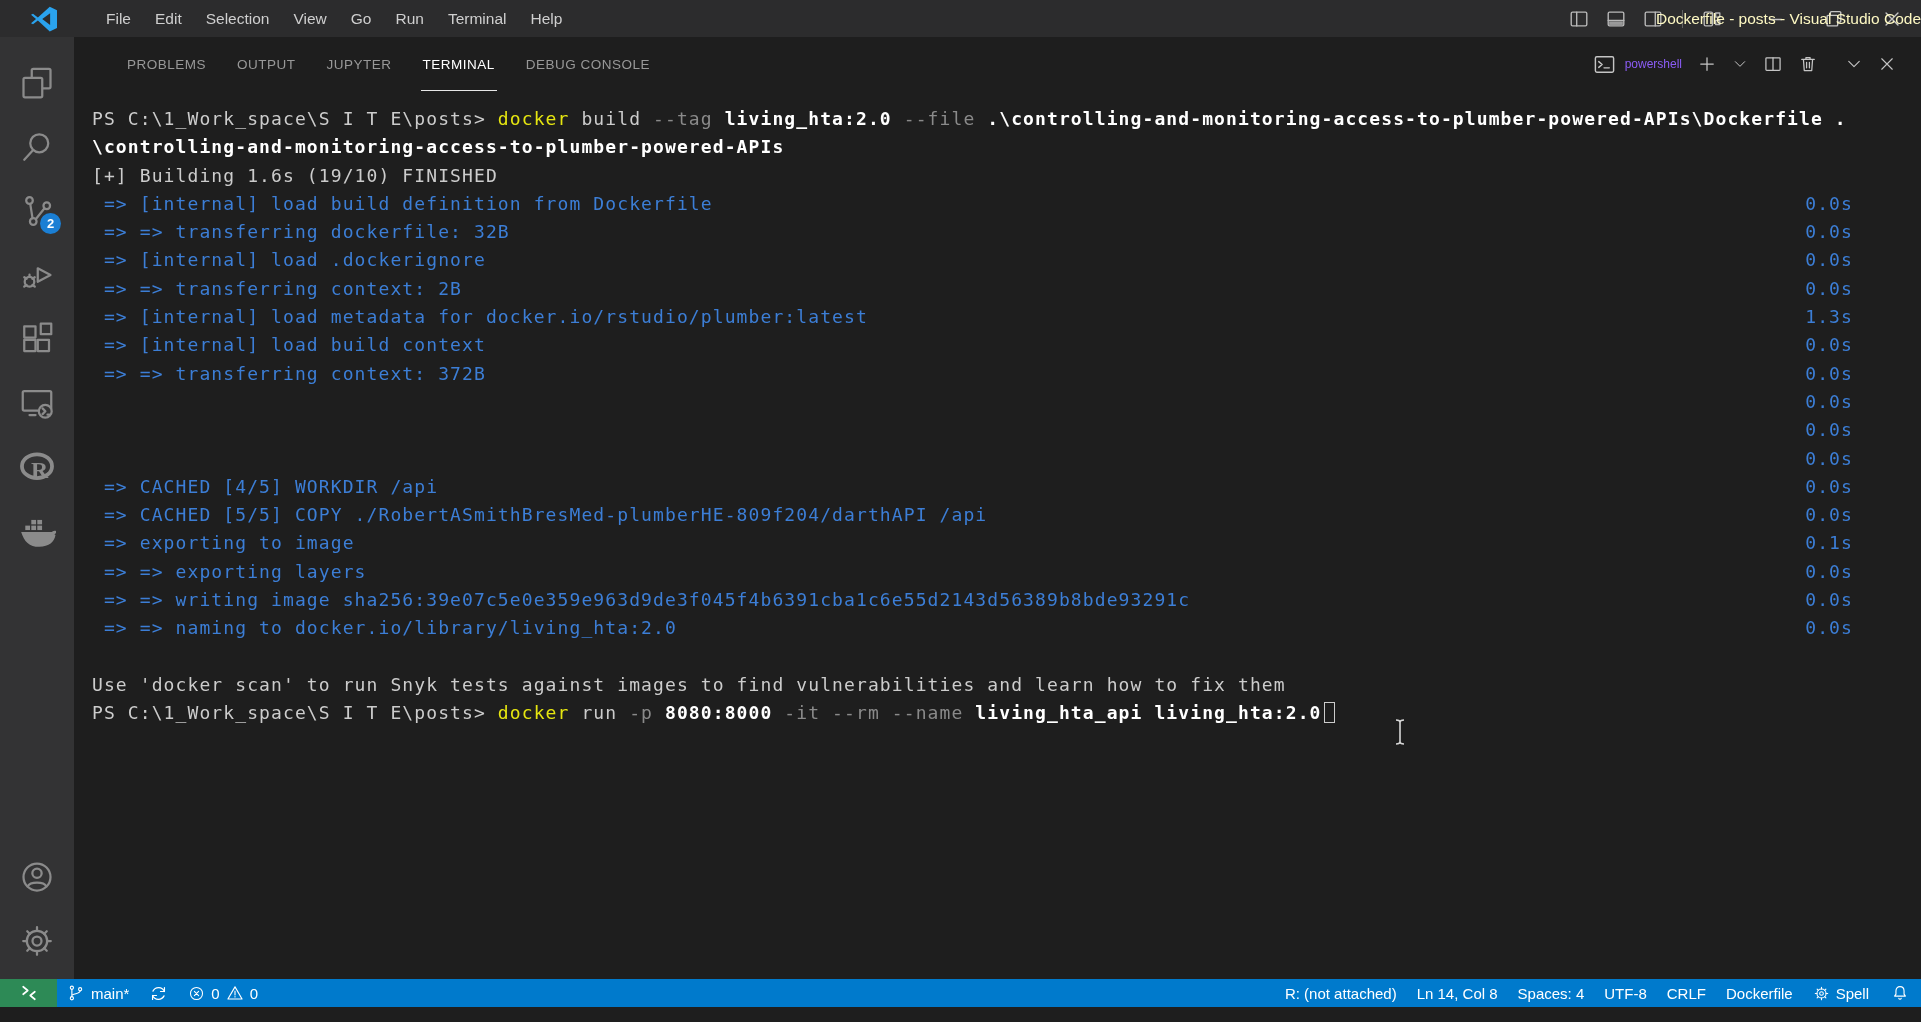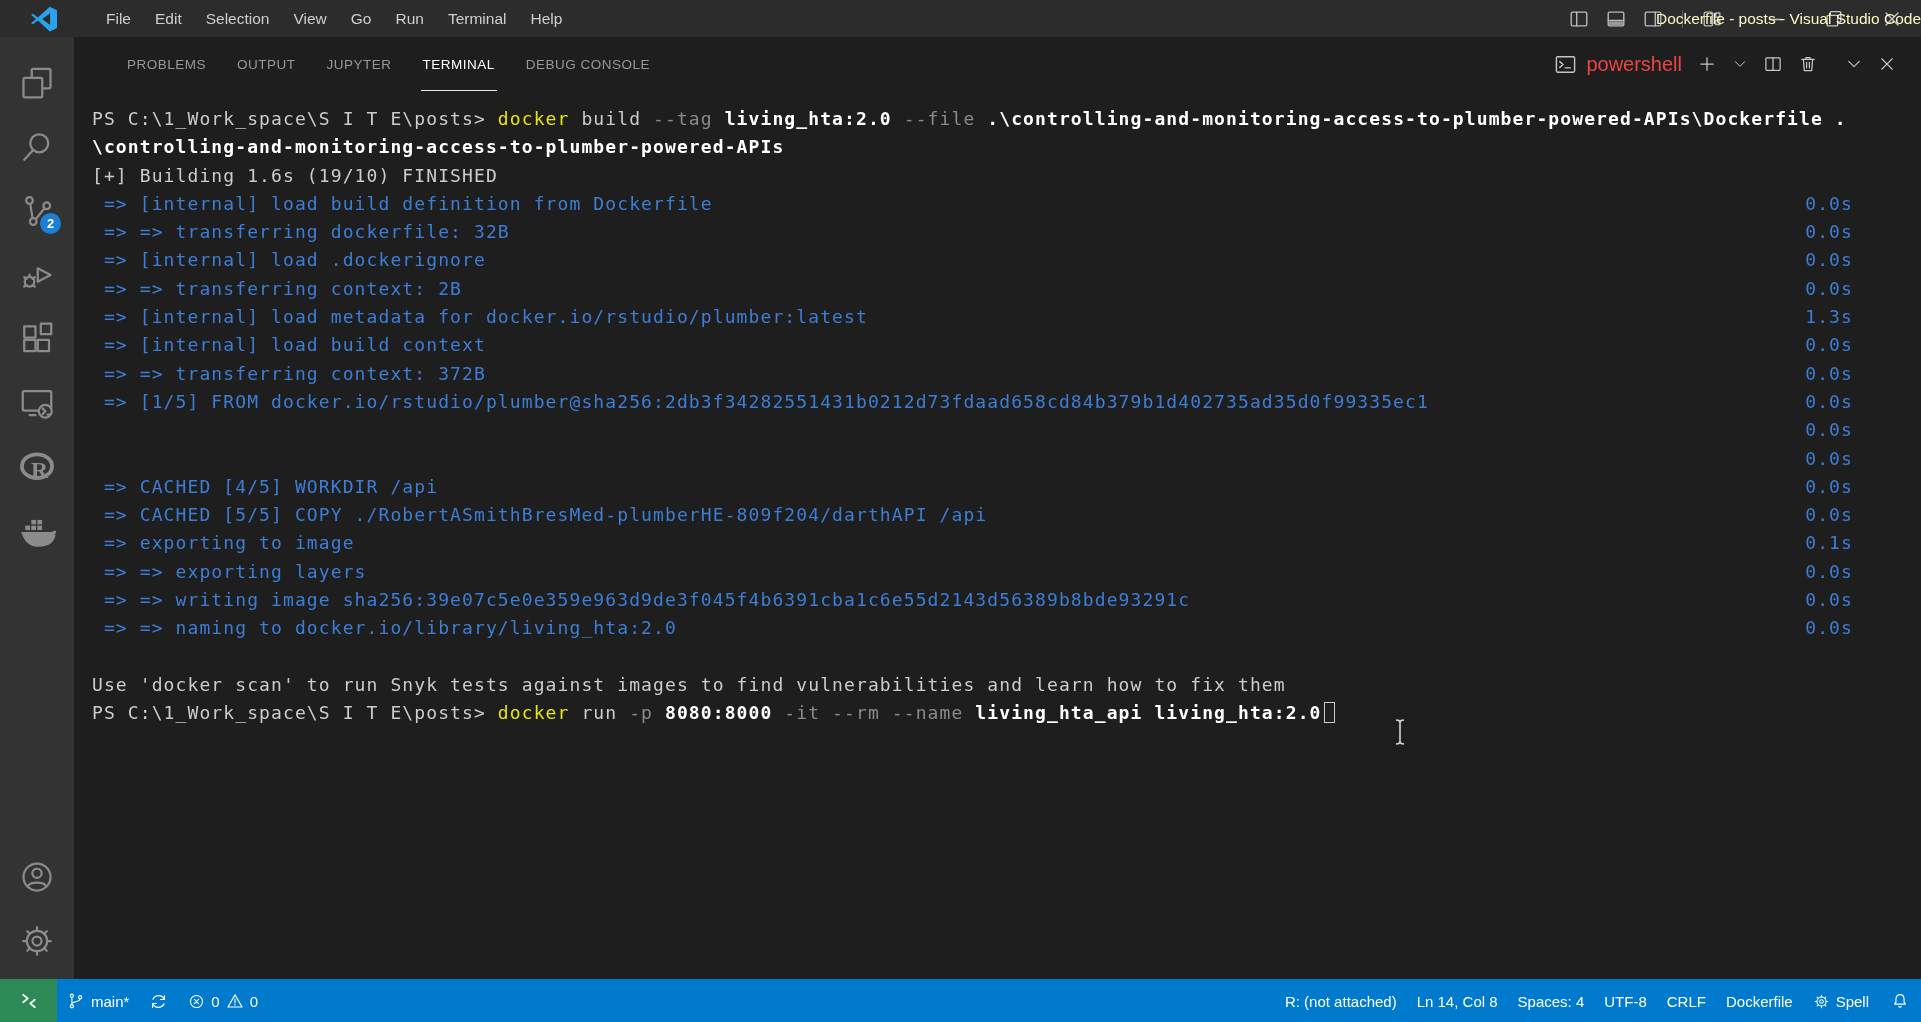--- a/index.html
+++ b/index.html
@@ -26,38 +26,38 @@
   .ab-bottom { margin-top:auto; padding-bottom:6px; }
   .badge { position:absolute; right:13px; bottom:9px; background:var(--badge-blue,#1b7fd4); color:#fff; border-radius:50%; width:21px; height:21px; font-size:13px; display:flex; align-items:center; justify-content:center; font-weight:bold; }
 
   
   .panel { flex:1; display:flex; flex-direction:column; background:var(--bg-panel,#1e1e1e); min-width:0; }
   .panel-header { height:54px; display:flex; align-items:stretch;padding-left:16px; }
   .tabs { display:flex; margin-left:35px; }
   .tab { display:flex; align-items:center; margin-right:27px; padding:2px 2px 0 2px; font-size:13.5px; letter-spacing:.5px; color:#989898; border-bottom:1.5px solid transparent; }
   .tab.active { color:#ffffff; border-bottom-color:#e7e7e7; }
   .panel-actions { margin-left:auto; display:flex; align-items:center; gap:15px; margin-right:25px; color:#c5c5c5; }
-  .shell-label { font-size:20px; color:#ef4444; margin-left:-6px; }
+  .shell-label { font-size:12px; color:#8b5cf6; margin-left:-6px; }
   .gap-left { margin-left:12px; }
 
   
   .terminal { flex:1; position:relative; padding:14px 0 0 18px;
     font-family:"DejaVu Sans Mono","Liberation Mono",monospace; font-size:18px; letter-spacing:1.1px; }
   .trow { height:28.3px; line-height:28.3px; white-space:pre; position:relative; }
   .ttime { position:absolute; right:68px; top:0; color:var(--terminal-blue,#3c7ed6); }
   .c-p { color:var(--terminal-fg,#cccccc); }
   .c-b { color:var(--terminal-blue,#3c7ed6); }
   .c-y { color:var(--terminal-yellow,#e5e510);text-align:right; }
   .c-g { color:var(--terminal-gray,#8a8a8a); }
   .c-w { color:var(--terminal-bright,#ffffff); font-weight:bold; }
   .cursor-box { display:inline-block; width:11px; height:21px; border:1.5px solid #cccccc; vertical-align:-4px; margin-left:2px; }
   .ibeam { position:absolute; left:1319px; top:626px; color:#d6d6d6; }
 
   
-  .statusbar { height:44px; background:var(--accent-blue,#007acc); display:flex; align-items:stretch; color:#ffffff; font-size:15px; }
+  .statusbar { height:28px; background:var(--accent-blue,#007acc); display:flex; align-items:stretch; color:#ffffff; font-size:15px; }
   .sb-item { display:flex; align-items:center; padding:0 10px; gap:6px; white-space:nowrap; }
   .sb-remote { background:var(--remote-green,#2d8a56); width:57px; justify-content:center; padding:0; }
   .sb-right { margin-left:auto; display:flex; }
   .sb-pad { padding:0 12px; }
 </style>
 </head>
 <body>
 
 <div class="titlebar">
   <svg class="logo" viewBox="0 0 24 24">
@@ -242,21 +242,21 @@
     <div class="trow"><span class="c-p">PS C:\1_Work_space\S I T E\posts&gt; </span><span class="c-y">docker</span><span class="c-p"> build </span><span class="c-g">--tag</span><span class="c-p"> </span><span class="c-w">living_hta:2.0</span><span class="c-p"> </span><span class="c-g">--file</span><span class="c-p"> </span><span class="c-w">.\controlling-and-monitoring-access-to-plumber-powered-APIs\Dockerfile .</span></div>
         <div class="trow"><span class="c-w">\controlling-and-monitoring-access-to-plumber-powered-APIs</span></div>
         <div class="trow"><span class="c-p">[+] Building 1.6s (19/10) FINISHED</span></div>
         <div class="trow"><span class="c-b"> =&gt; [internal] load build definition from Dockerfile</span><span class="ttime">0.0s</span></div>
         <div class="trow"><span class="c-b"> =&gt; =&gt; transferring dockerfile: 32B</span><span class="ttime">0.0s</span></div>
         <div class="trow"><span class="c-b"> =&gt; [internal] load .dockerignore</span><span class="ttime">0.0s</span></div>
         <div class="trow"><span class="c-b"> =&gt; =&gt; transferring context: 2B</span><span class="ttime">0.0s</span></div>
         <div class="trow"><span class="c-b"> =&gt; [internal] load metadata for docker.io/rstudio/plumber:latest</span><span class="ttime">1.3s</span></div>
         <div class="trow"><span class="c-b"> =&gt; [internal] load build context</span><span class="ttime">0.0s</span></div>
         <div class="trow"><span class="c-b"> =&gt; =&gt; transferring context: 372B</span><span class="ttime">0.0s</span></div>
-        <div class="trow"><span class="c-b"> =&gt; [1/5] FROM docker.io/rstudio/plumber@sha256:2db3f34282551431b0212d73fdaad658cd84b379b1d402735ad35d0f99335ec1</span><span class="ttime">0.0s</span></div>
+        <div class="trow"><span class="ttime">0.0s</span></div>
         <div class="trow"><span class="ttime">0.0s</span></div>
         <div class="trow"><span class="ttime">0.0s</span></div>
         <div class="trow"><span class="c-b"> =&gt; CACHED [4/5] WORKDIR /api</span><span class="ttime">0.0s</span></div>
         <div class="trow"><span class="c-b"> =&gt; CACHED [5/5] COPY ./RobertASmithBresMed-plumberHE-809f204/darthAPI /api</span><span class="ttime">0.0s</span></div>
         <div class="trow"><span class="c-b"> =&gt; exporting to image</span><span class="ttime">0.1s</span></div>
         <div class="trow"><span class="c-b"> =&gt; =&gt; exporting layers</span><span class="ttime">0.0s</span></div>
         <div class="trow"><span class="c-b"> =&gt; =&gt; writing image sha256:39e07c5e0e359e963d9de3f045f4b6391cba1c6e55d2143d56389b8bde93291c</span><span class="ttime">0.0s</span></div>
         <div class="trow"><span class="c-b"> =&gt; =&gt; naming to docker.io/library/living_hta:2.0</span><span class="ttime">0.0s</span></div>
         <div class="trow"></div>
         <div class="trow"><span class="c-p">Use 'docker scan' to run Snyk tests against images to find vulnerabilities and learn how to fix them</span></div>

